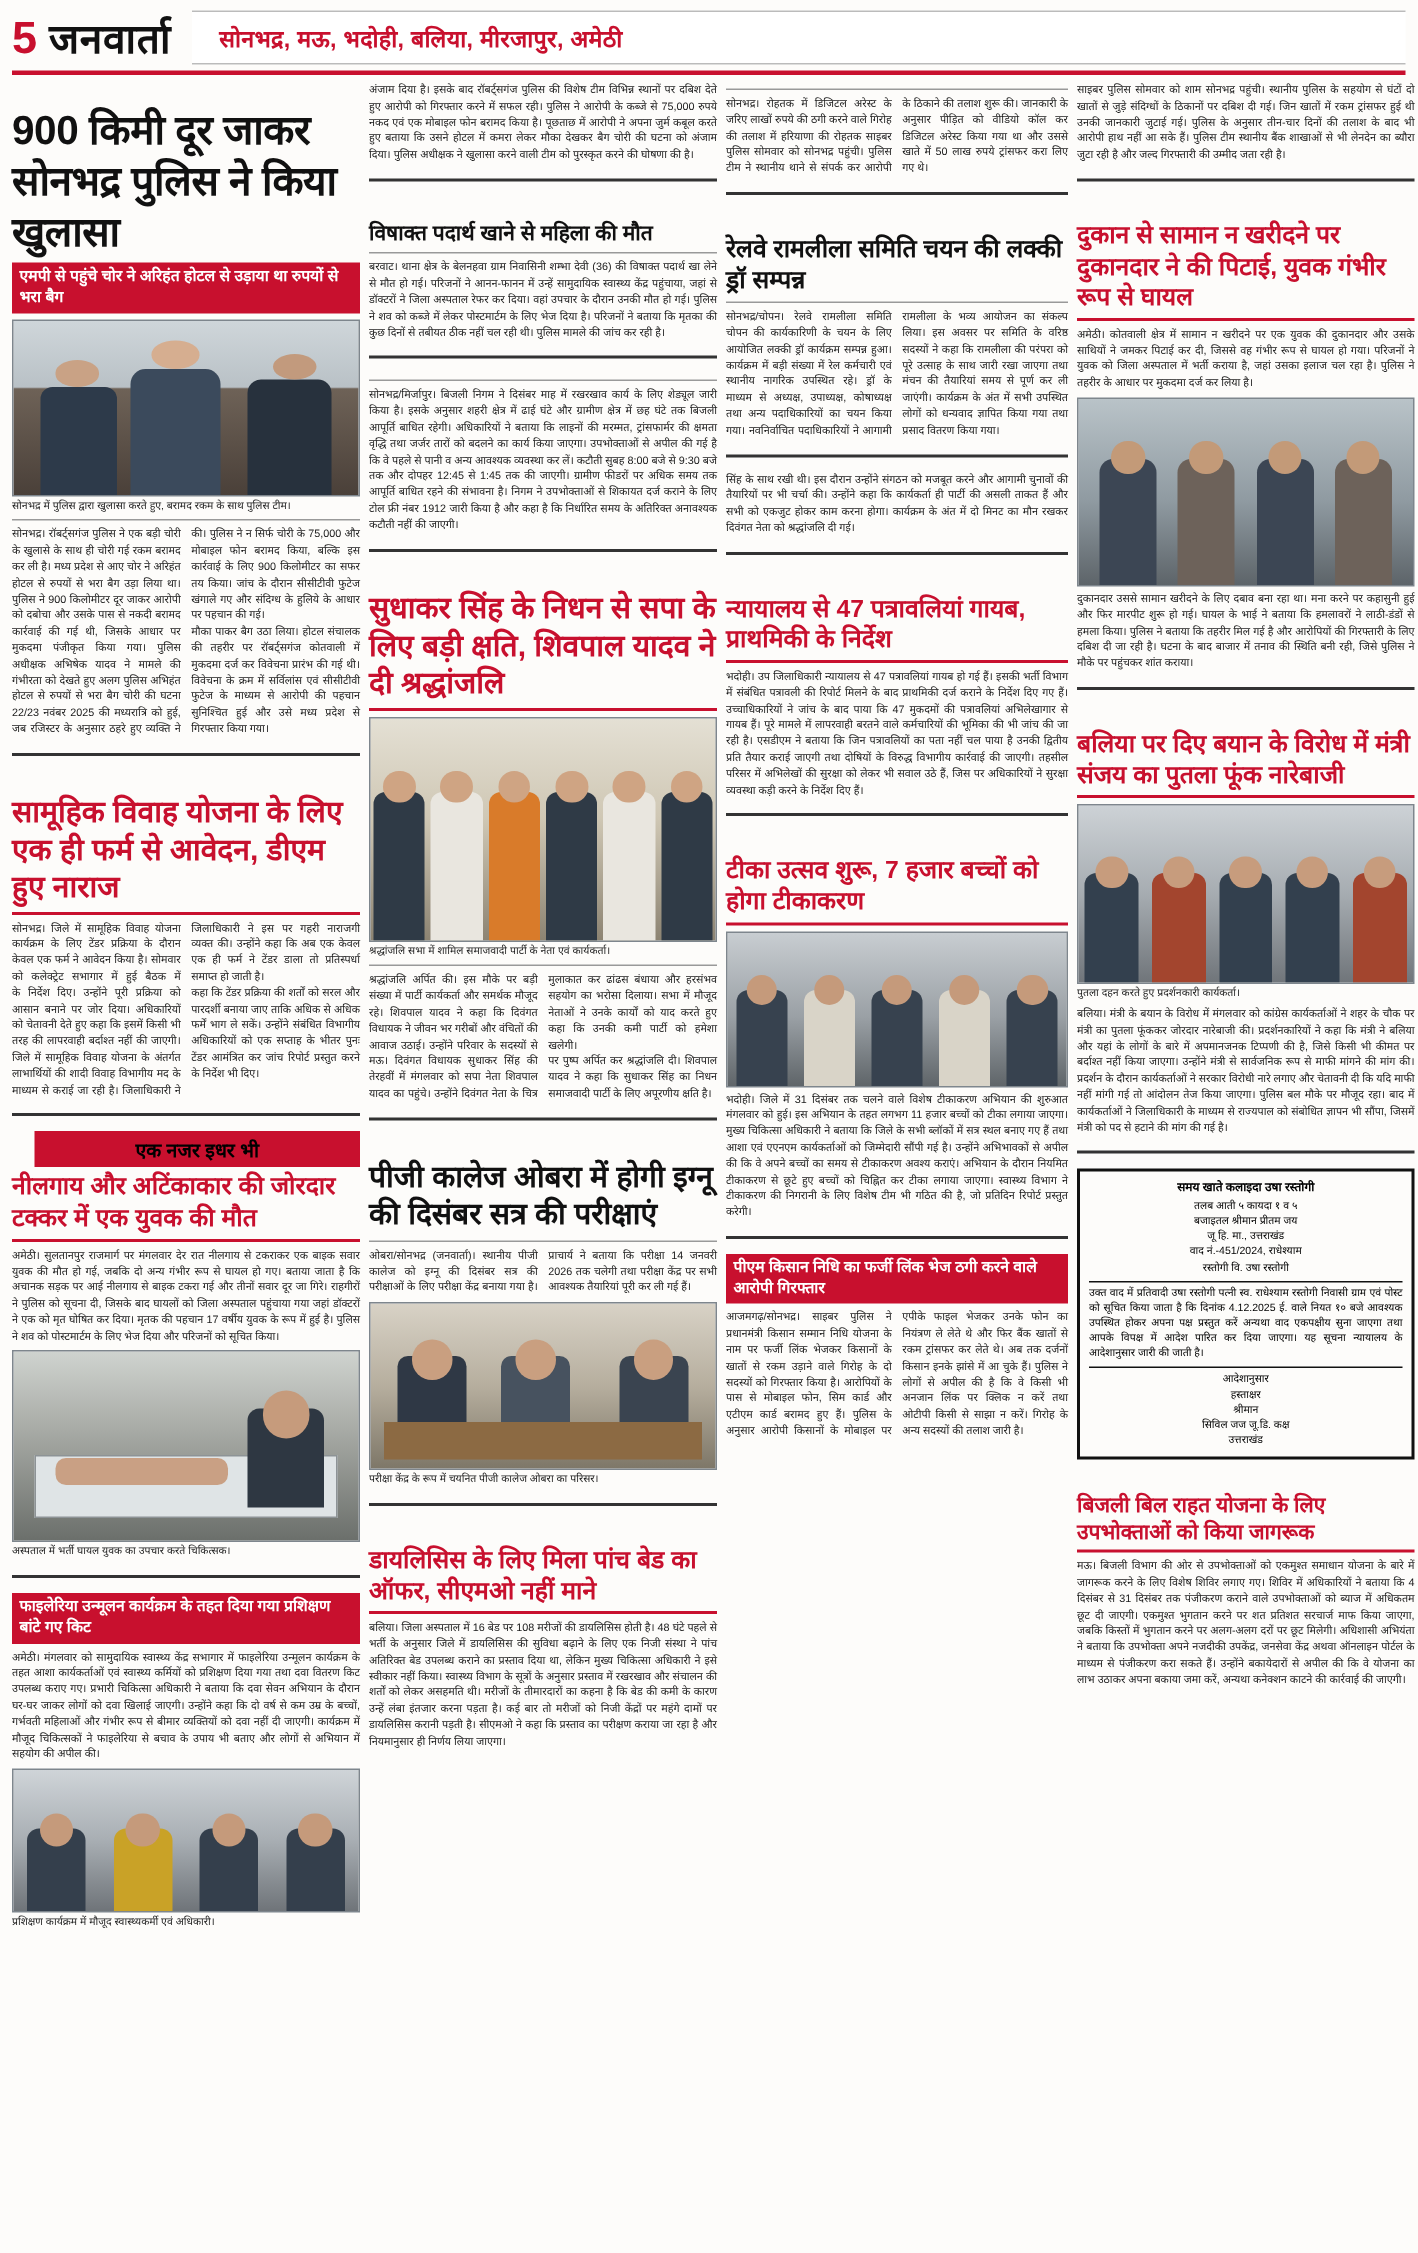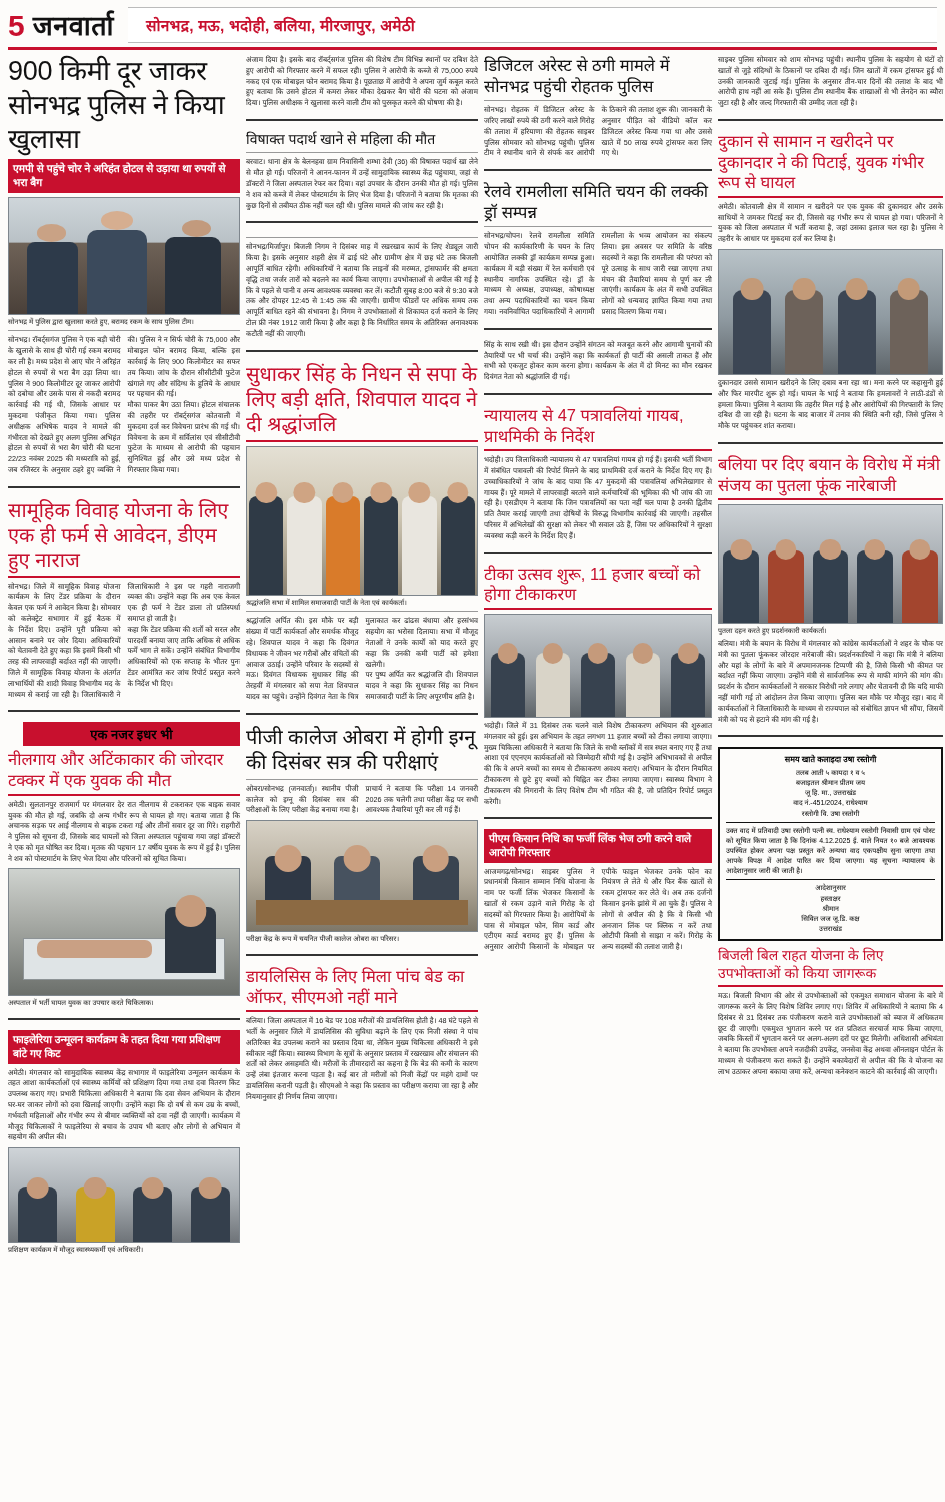--- a/index.html
+++ b/index.html
@@ -72,24 +72,24 @@
   
   .grid {
     display: grid;
     grid-template-columns: 232px 232px 228px 225px;
     gap: 6px;
   }
   .col { display: flex; flex-direction: column; gap: 6px; }
 
   
   .hl {
-    font-weight: normal;
+    font-weight: bold;
     line-height: 1.25;
     color: #111;
-    margin: 0 0 3px 0;
+    margin: 16px 0 3px 0;
   }
   .hl-red { color: #c8102e; }
   .hl-xl { font-size: 27px; letter-spacing: -0.3px; }
   .hl-lg { font-size: 20px; }
   .hl-md { font-size: 16.5px; }
   .hl-sm { font-size: 14px; }
   .subbar {
     background: #c8102e;
     color: #fff;
     font-size: 10.5px;
@@ -350,21 +350,20 @@
         <div class="hl hl-md hl-red">डायलिसिस के लिए मिला पांच बेड का ऑफर, सीएमओ नहीं माने</div>
         <div class="hr-red"></div>
         <div class="body-text">बलिया। जिला अस्पताल में 16 बेड पर 108 मरीजों की डायलिसिस होती है। 48 घंटे पहले से भर्ती के अनुसार जिले में डायलिसिस की सुविधा बढ़ाने के लिए एक निजी संस्था ने पांच अतिरिक्त बेड उपलब्ध कराने का प्रस्ताव दिया था, लेकिन मुख्य चिकित्सा अधिकारी ने इसे स्वीकार नहीं किया। स्वास्थ्य विभाग के सूत्रों के अनुसार प्रस्ताव में रखरखाव और संचालन की शर्तों को लेकर असहमति थी। मरीजों के तीमारदारों का कहना है कि बेड की कमी के कारण उन्हें लंबा इंतजार करना पड़ता है। कई बार तो मरीजों को निजी केंद्रों पर महंगे दामों पर डायलिसिस करानी पड़ती है। सीएमओ ने कहा कि प्रस्ताव का परीक्षण कराया जा रहा है और नियमानुसार ही निर्णय लिया जाएगा।</div>
       </div>
 
     </div>
 
     <div class="col">
 
       <div>
-        <div class="hl hl-md">डिजिटल अरेस्ट से ठगी मामले में सोनभद्र पहुंची रोहतक पुलिस</div>
         <div class="rule"></div>
         <div class="body-text cols2">
           <span>सोनभद्र। रोहतक में डिजिटल अरेस्ट के जरिए लाखों रुपये की ठगी करने वाले गिरोह की तलाश में हरियाणा की रोहतक साइबर पुलिस सोमवार को सोनभद्र पहुंची। पुलिस टीम ने स्थानीय थाने से संपर्क कर आरोपी के ठिकाने की तलाश शुरू की। जानकारी के अनुसार पीड़ित को वीडियो कॉल कर डिजिटल अरेस्ट किया गया था और उससे खाते में 50 लाख रुपये ट्रांसफर करा लिए गए थे।</span>
         </div>
       </div>
 
       <div class="rule-thick"></div>
 
       <div>
         <div class="hl hl-md">रेलवे रामलीला समिति चयन की लक्की ड्रॉ सम्पन्न</div>
@@ -384,21 +383,21 @@
 
       <div>
         <div class="hl hl-md hl-red">न्यायालय से 47 पत्रावलियां गायब, प्राथमिकी के निर्देश</div>
         <div class="hr-red"></div>
         <div class="body-text">भदोही। उप जिलाधिकारी न्यायालय से 47 पत्रावलियां गायब हो गई हैं। इसकी भर्ती विभाग में संबंधित पत्रावली की रिपोर्ट मिलने के बाद प्राथमिकी दर्ज कराने के निर्देश दिए गए हैं। उच्चाधिकारियों ने जांच के बाद पाया कि 47 मुकदमों की पत्रावलियां अभिलेखागार से गायब हैं। पूरे मामले में लापरवाही बरतने वाले कर्मचारियों की भूमिका की भी जांच की जा रही है। एसडीएम ने बताया कि जिन पत्रावलियों का पता नहीं चल पाया है उनकी द्वितीय प्रति तैयार कराई जाएगी तथा दोषियों के विरुद्ध विभागीय कार्रवाई की जाएगी। तहसील परिसर में अभिलेखों की सुरक्षा को लेकर भी सवाल उठे हैं, जिस पर अधिकारियों ने सुरक्षा व्यवस्था कड़ी करने के निर्देश दिए हैं।</div>
       </div>
 
       <div class="rule-thick"></div>
 
       <div>
-        <div class="hl hl-md hl-red">टीका उत्सव शुरू, 11 हजार बच्चों को होगा टीकाकरण</div>
+        <div class="hl hl-md hl-red">टीका उत्सव शुरू, 7 हजार बच्चों को होगा टीकाकरण</div>
         <div class="hr-red"></div>
         <div class="photo ph8">
           <div class="c">
               <div class="q"></div>
               <div class="q l"></div>
               <div class="q"></div>
               <div class="q l"></div>
               <div class="q"></div>
             </div>
         </div>

